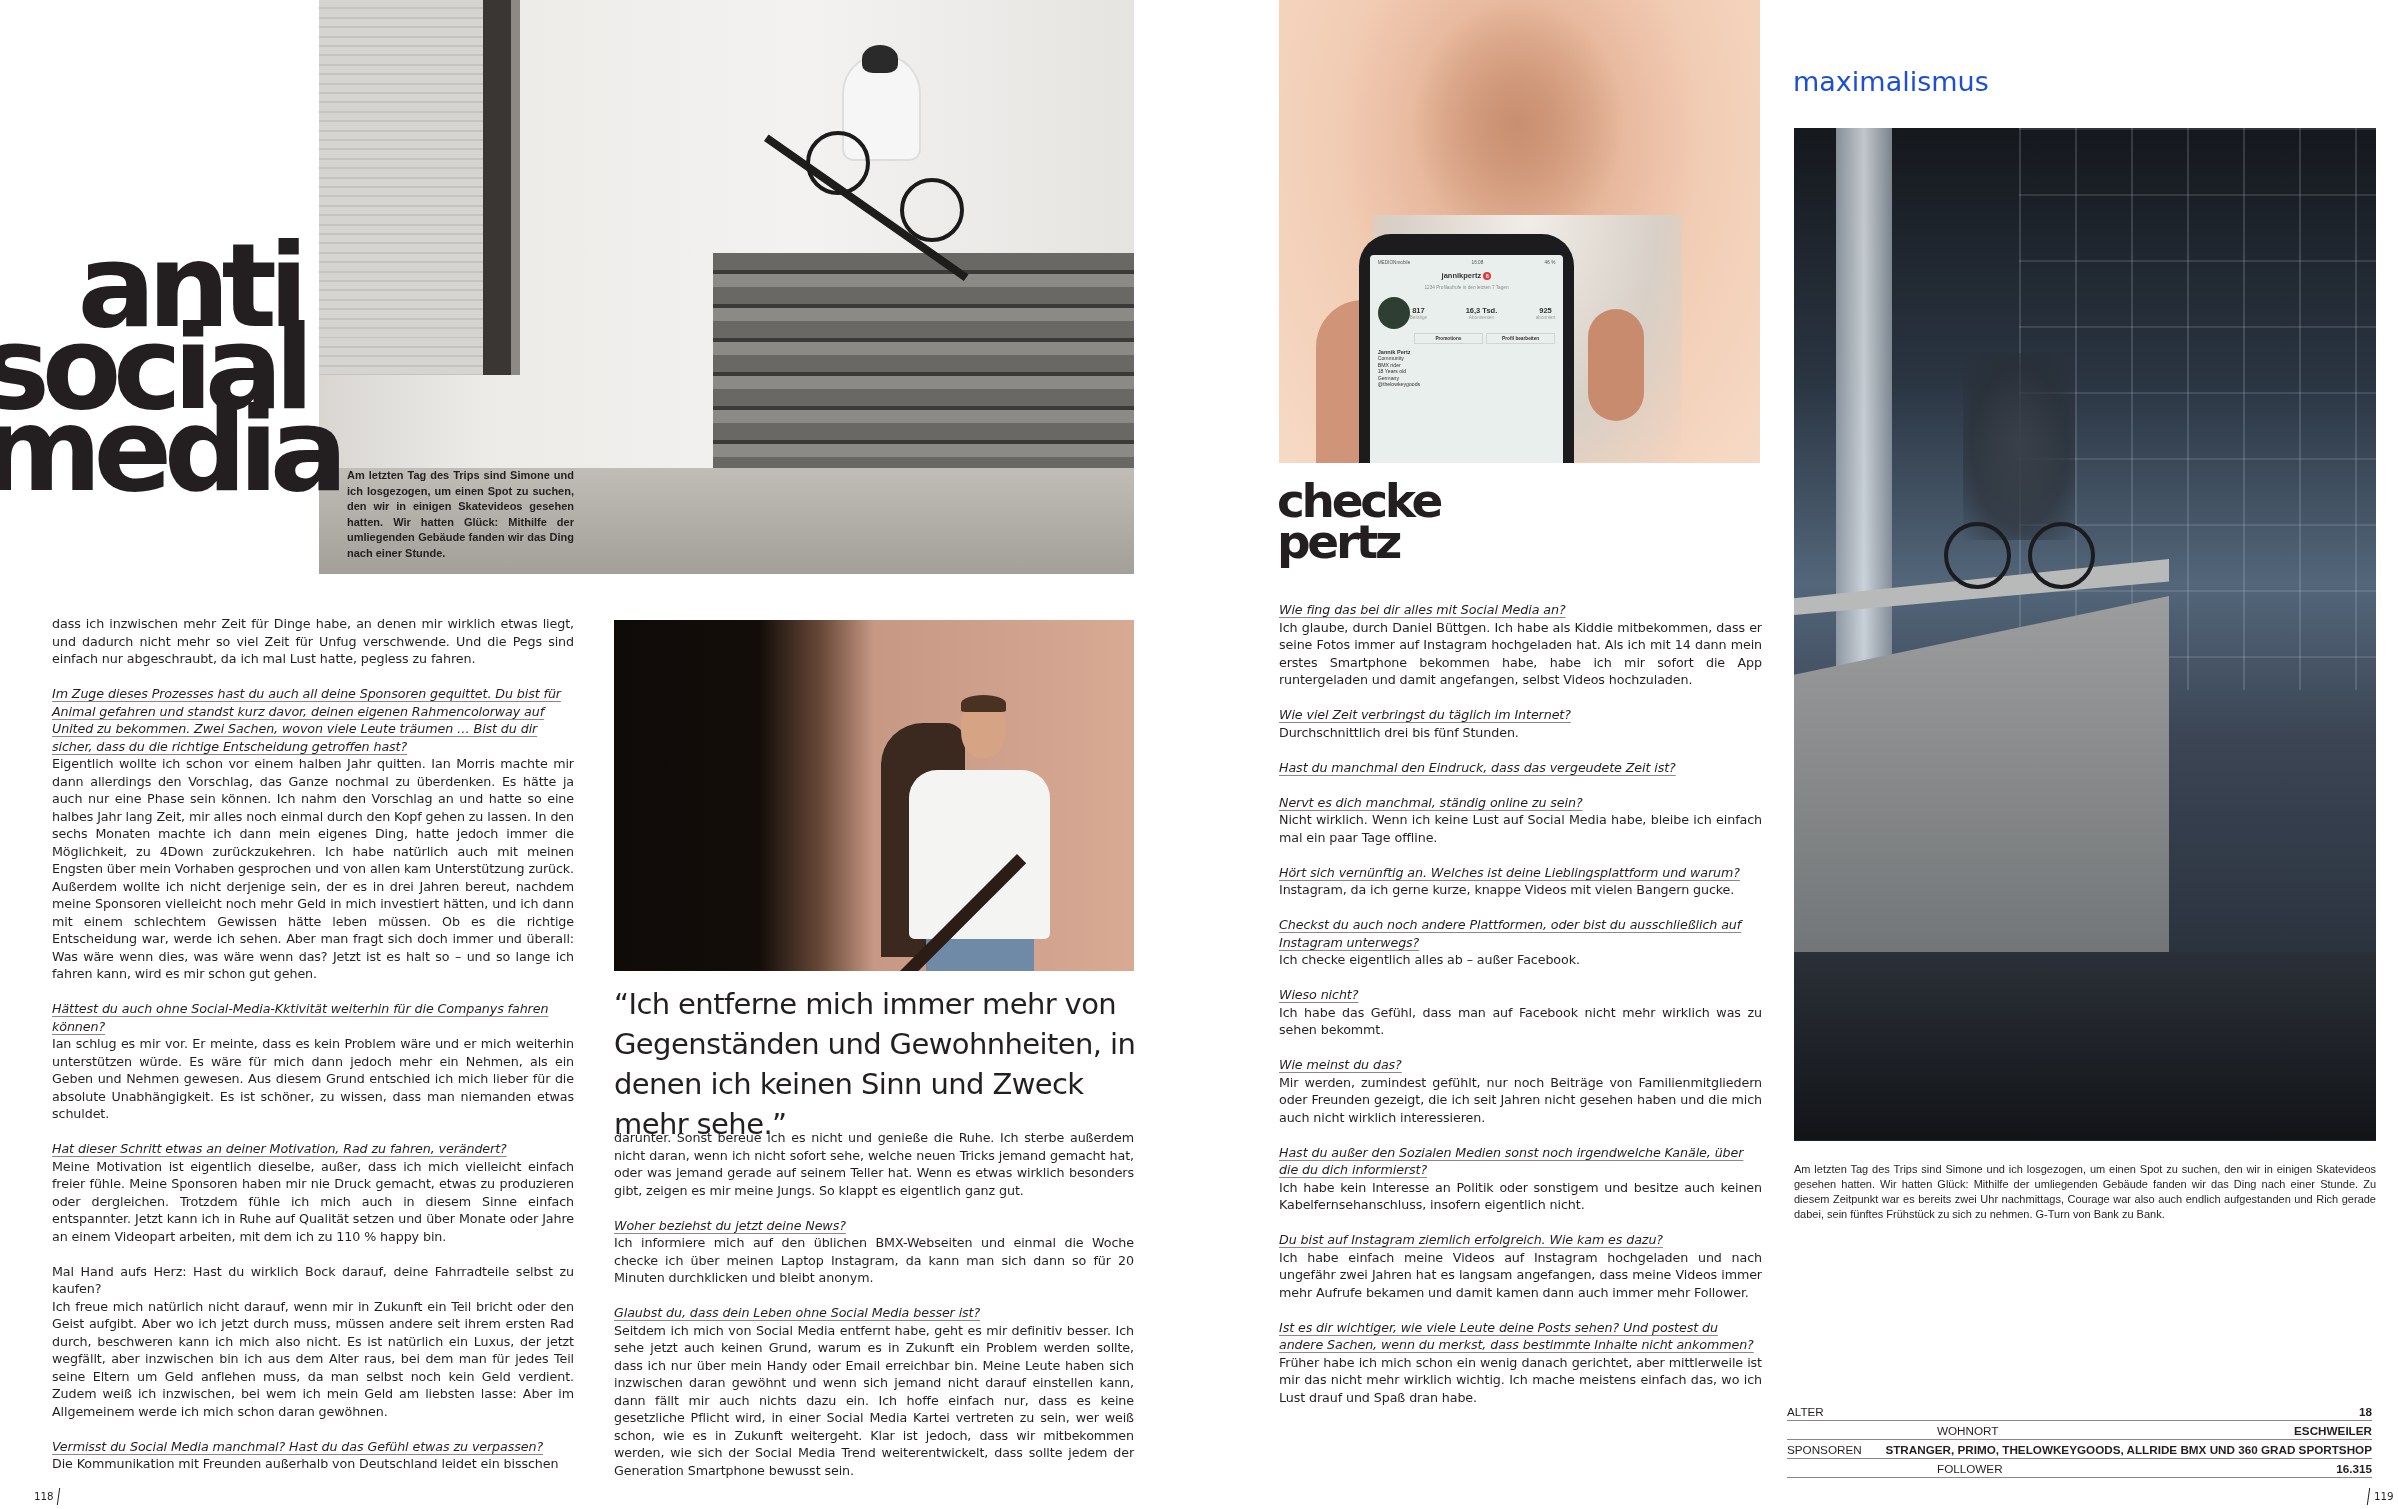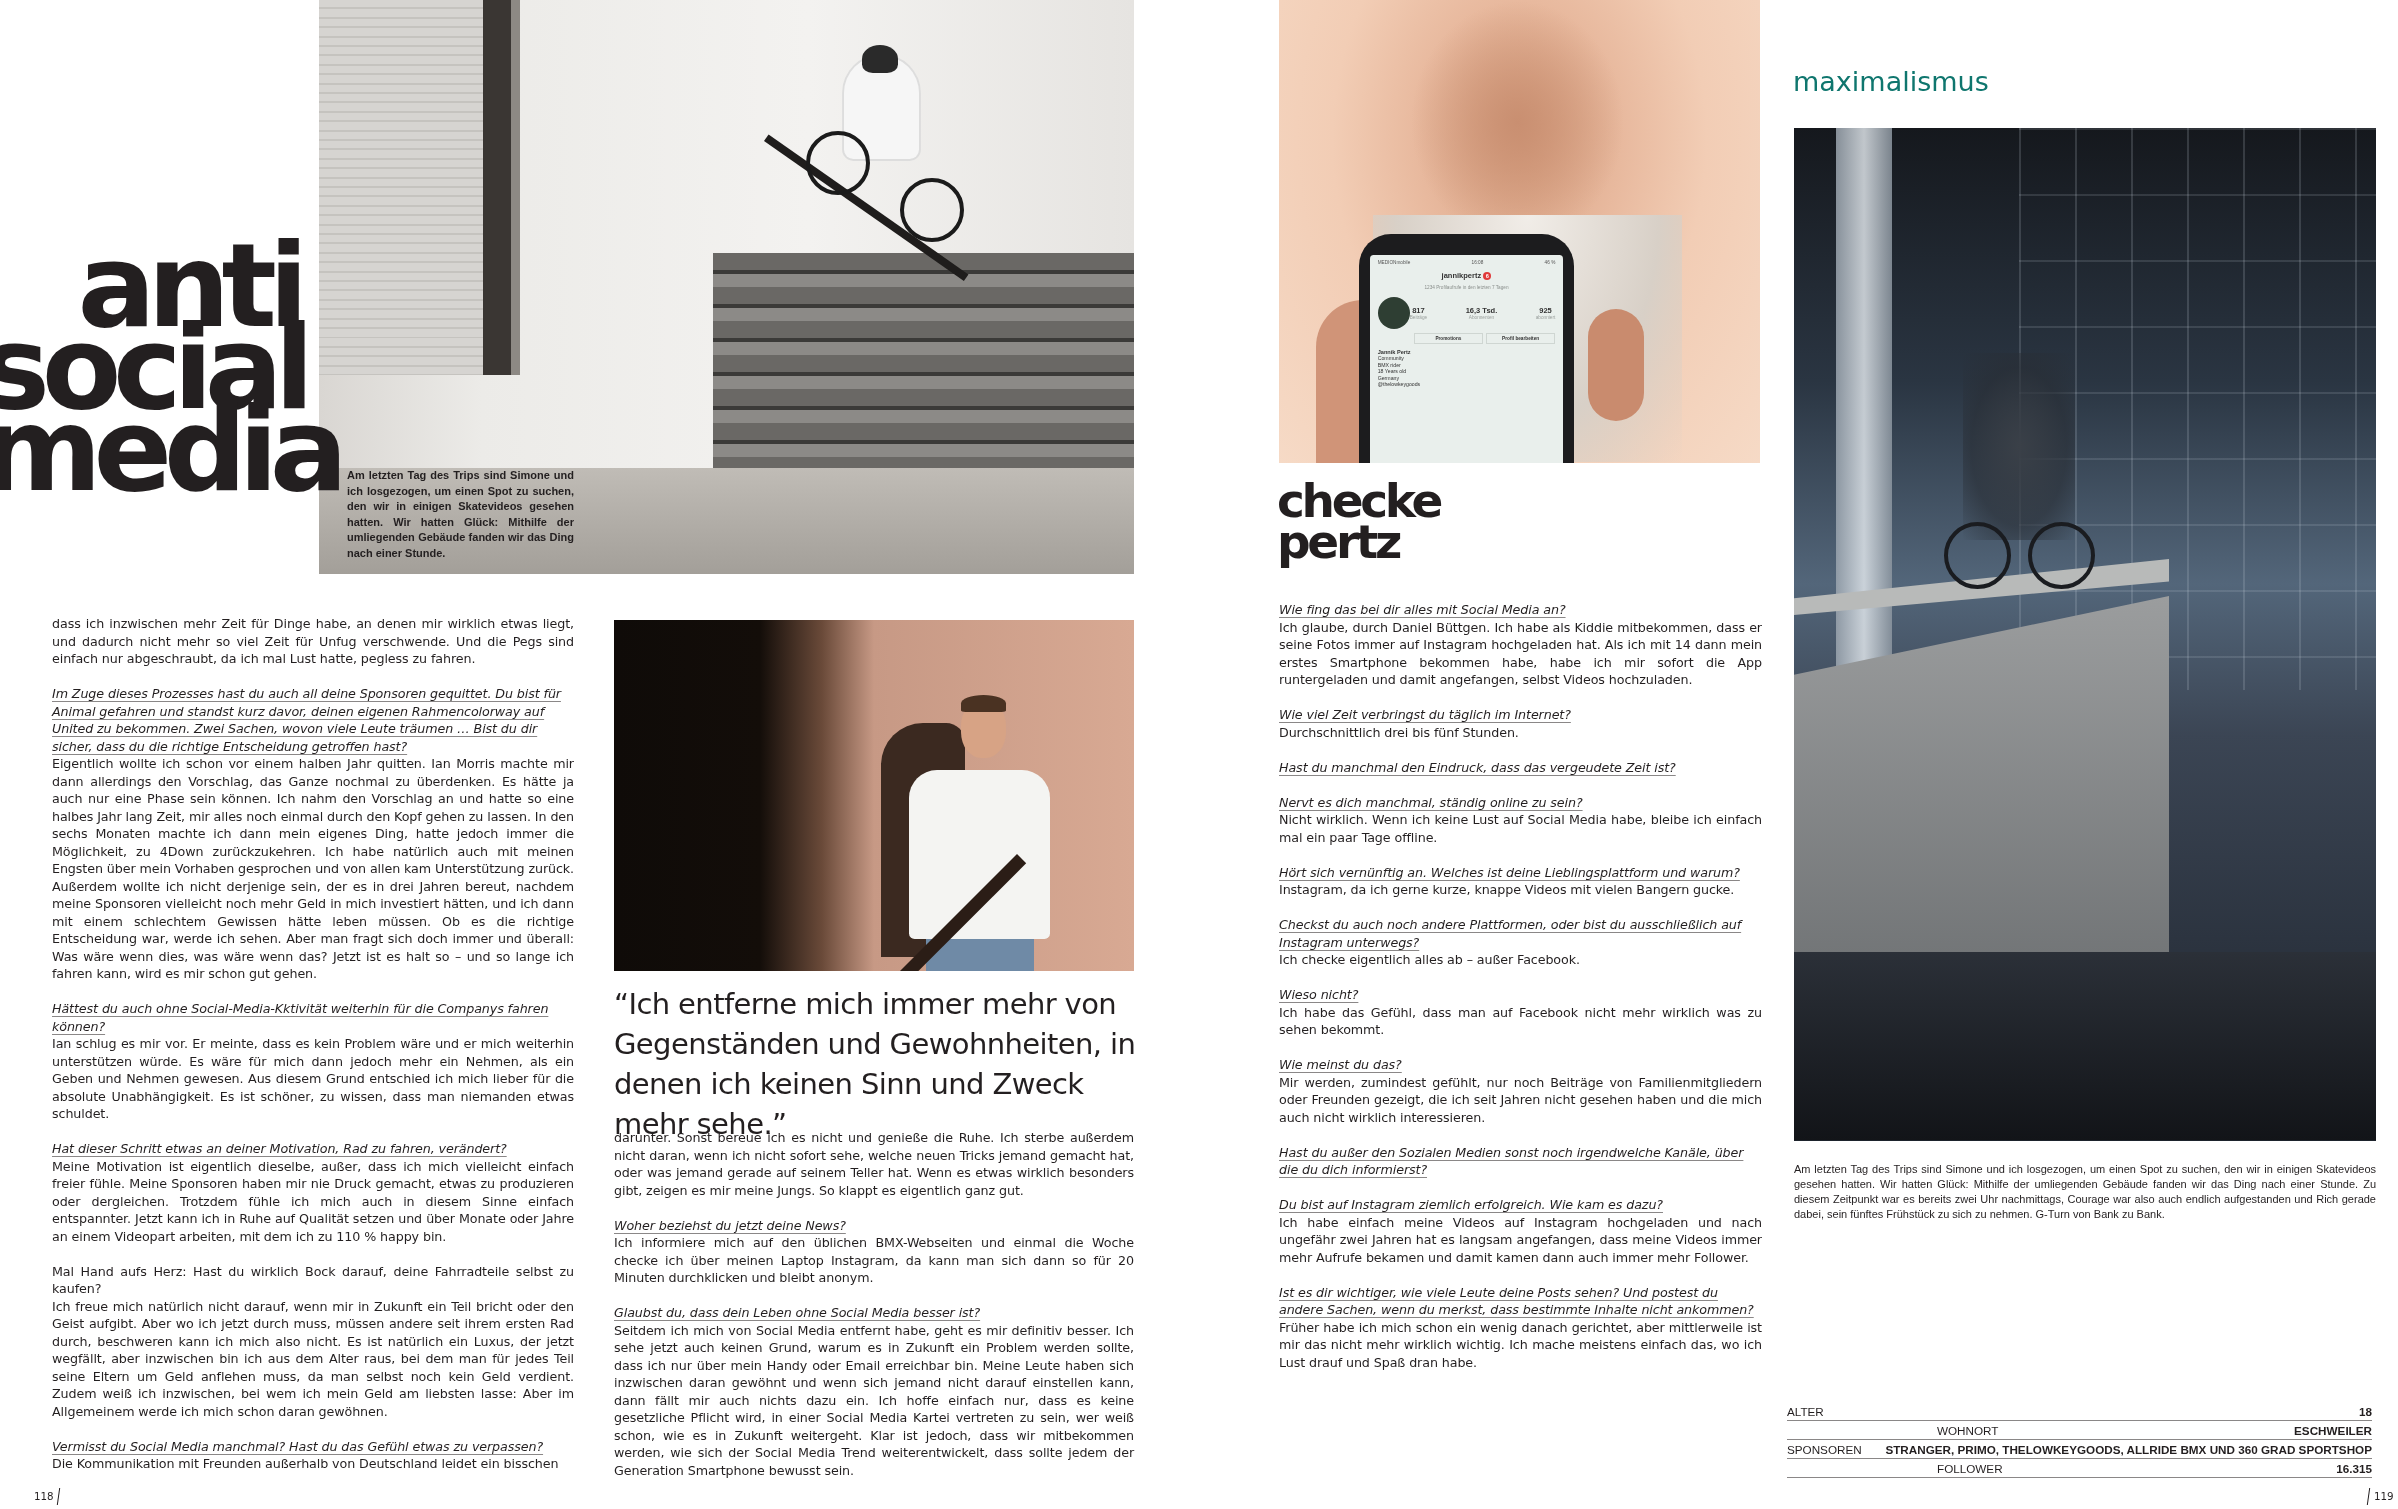--- a/index.html
+++ b/index.html
@@ -93,21 +93,21 @@
 
   #title-jannik {
     left: 1277px; top: 480px;
     font-family: "DejaVu Sans", sans-serif; font-weight: bold;
     font-size: 47px; line-height: 41px; letter-spacing: -3.3px; color: #231f20;
   }
   #title-jannik span { display: block; }
 
   #title-maximalismus {
     left: 1793px; top: 66px;
-    font-family: "DejaVu Sans", sans-serif; font-size: 27px; color: #0f766e;
+    font-family: "DejaVu Sans", sans-serif; font-size: 27px; color: #1d4ed8;
   }
 
   
   .caption { font-family: "Liberation Sans", sans-serif; font-size: 11.6px; line-height: 16px; color: #231f20; text-align: justify; }
   #caption-stairs { left: 347px; top: 468px; width: 227px; font-weight: bold; font-size: 11px; line-height: 15.5px; }
   #caption-night { left: 1794px; top: 1162px; width: 582px; font-size: 11px; line-height: 15px; font-family: "Liberation Sans Narrow", "Liberation Sans", sans-serif; }
 
   
   .col { position: absolute; font-family: "DejaVu Sans", sans-serif; font-size: 12.7px; line-height: 17.5px; color: #231f20; text-align: justify; letter-spacing: -0.1px; }
   .col p { margin-bottom: 17.5px; }
@@ -289,20 +289,21 @@
   <p>
       <span class="q">Wieso nicht?</span>
       <span class="a">Ich habe das Gefühl, dass man auf Facebook nicht mehr wirklich was zu sehen bekommt.</span>
     </p>
   <p>
       <span class="q">Wie meinst du das?</span>
       <span class="a">Mir werden, zumindest gefühlt, nur noch Beiträge von Familienmitgliedern oder Freunden gezeigt, die ich seit Jahren nicht gesehen haben und die mich auch nicht wirklich interessieren.</span>
     </p>
   <p>
       <span class="q">Hast du außer den Sozialen Medien sonst noch irgendwelche Kanäle, über die du dich informierst?</span>
+      <span class="a">Ich habe kein Interesse an Politik oder sonstigem und besitze auch keinen Kabelfernsehanschluss, insofern eigentlich nicht.</span>
     </p>
   <p>
       <span class="q">Du bist auf Instagram ziemlich erfolgreich. Wie kam es dazu?</span>
       <span class="a">Ich habe einfach meine Videos auf Instagram hochgeladen und nach ungefähr zwei Jahren hat es langsam angefangen, dass meine Videos immer mehr Aufrufe bekamen und damit kamen dann auch immer mehr Follower.</span>
     </p>
   <p>
       <span class="q">Ist es dir wichtiger, wie viele Leute deine Posts sehen? Und postest du andere Sachen, wenn du merkst, dass bestimmte Inhalte nicht ankommen?</span>
       <span class="a">Früher habe ich mich schon ein wenig danach gerichtet, aber mittlerweile ist mir das nicht mehr wirklich wichtig. Ich mache meistens einfach das, wo ich Lust drauf und Spaß dran habe.</span>
     </p>
 </div>

